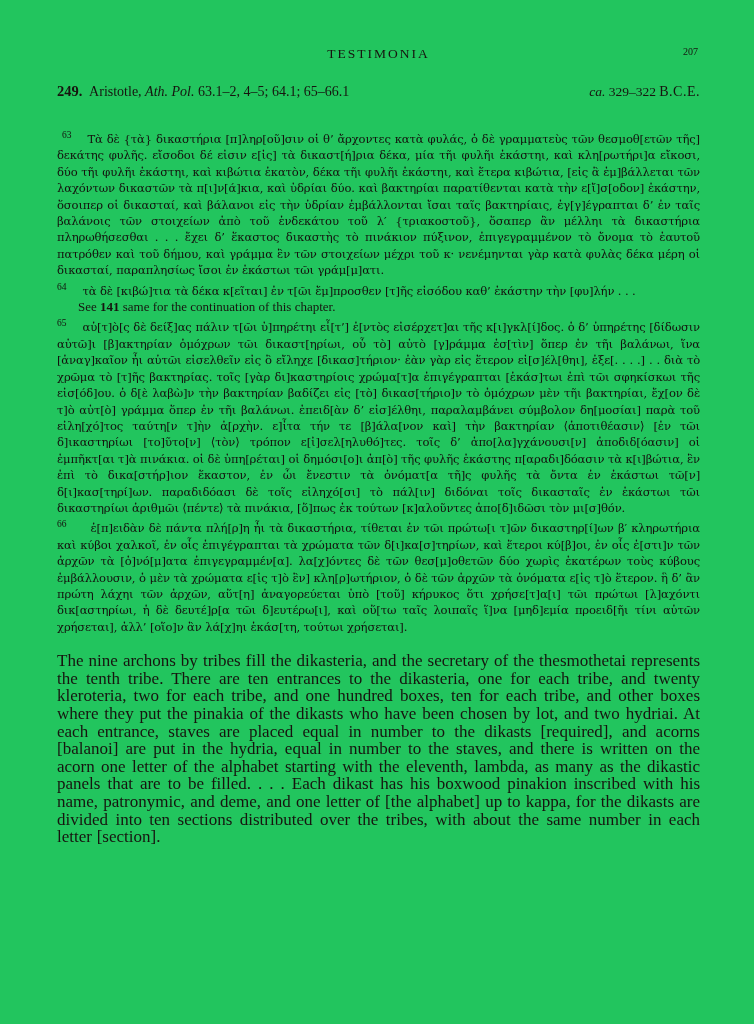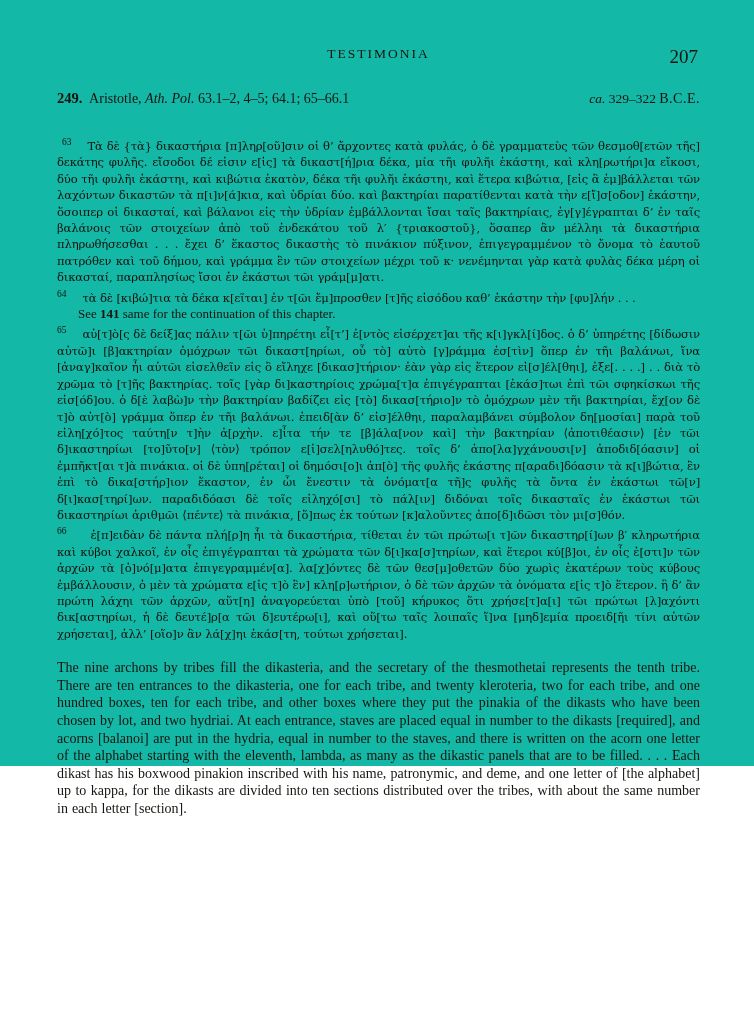--- a/index.html
+++ b/index.html
@@ -4,38 +4,38 @@
 <style>
   * { margin: 0; padding: 0; box-sizing: border-box; }
   html, body { background: #ffffff; }
   body {
     width: 754px; height: 1024px;
     font-family: "Liberation Serif", serif;
     color: #17140f;
     overflow: hidden;
   }
   .page {
-    width: 754px; height: 766px;
-    background: #14b8a6;
+    width: 754px; height: 1024px;
+    background: #22c55e;
     padding: 46px 54px 20px 57px;
   }
   .page-header {
     position: relative;
     text-align: center;
     font-size: 13.5px;
     letter-spacing: 1.5px;
     font-weight: bold;
   }
   .running-head { font-weight: normal; font-size: 13.5px; letter-spacing: 2px; }
   .page-number {
     position: absolute; right: 2px; top: 0;
-    font-weight: normal; font-size: 19px; letter-spacing: 0;
+    font-weight: normal; font-size: 10px; letter-spacing: 0;
   }
   .entry-line {
-    margin-top: 28px;
+    margin-top: 21px;
     display: flex;
     justify-content: space-between;
     align-items: baseline;
     font-size: 14px;
   }
   .entry-num { font-weight: bold; font-size: 14.5px; margin-right: 4px; }
   .entry-left i { font-style: italic; }
   .entry-date { font-size: 13.5px; white-space: nowrap; }
   .entry-date i { font-style: italic; }
   .era { font-size: 14px; letter-spacing: 0.5px; }
@@ -66,21 +66,21 @@
     font-family: "Liberation Serif", serif;
     font-size: 13px;
     line-height: 16.4px;
     padding-left: 21px;
     text-align: left;
   }
   .note .ref { font-weight: bold; }
 
   .translation {
     margin-top: 17px;
-    font-size: 14px;
+    font-size: 17px;
     line-height: 17.6px;
     text-align: justify;
     word-spacing: 0.5px;
   }
 </style>
 </head>
 <body>
 
 <div class="page">
 

